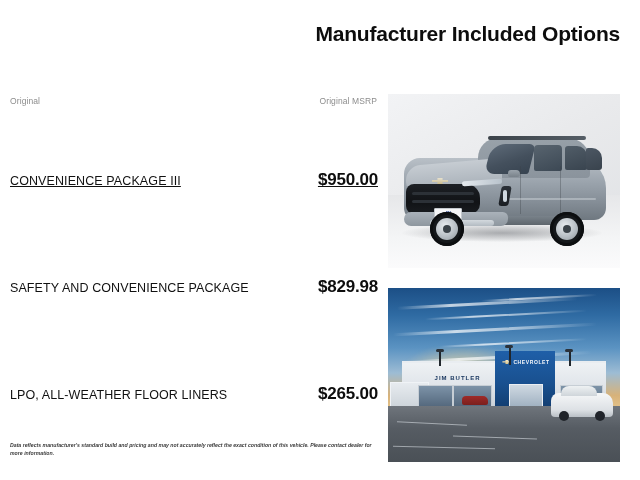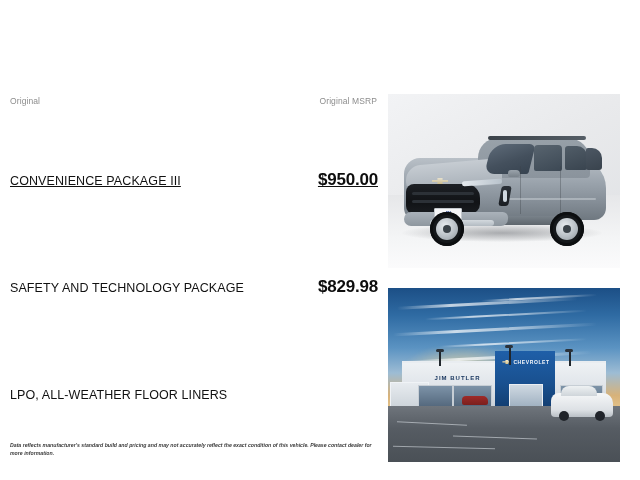--- a/index.html
+++ b/index.html
@@ -523,42 +523,46 @@
   }
   .lh1 { left: 20.5%; top: 35%; }
   .lh2 { left: 50.5%; top: 33%; }
   .lh3 { left: 76.5%; top: 35%; }
 </style>
 </head>
 <body>
 
 <div class="page">
 
+  <div class="title-bar">
+    <h1 class="page-title">Manufacturer Included Options</h1>
+  </div>
 
   <div class="options-table">
 
     <div class="table-head">
       <span class="th th-upgrade">Original</span>
       <span class="th th-msrp">Original MSRP</span>
     </div>
 
     <div class="rows">
 
       <div class="opt-row">
         <span class="opt-name">CONVENIENCE PACKAGE III</span>
         <span class="opt-price">$950.00</span>
       </div>
 
       <div class="opt-row">
-        <span class="opt-name">SAFETY AND TECHNOLOGY PACKAGE</span>
+        <span class="opt-name">SAFETY AND CONVENIENCE PACKAGE</span>
         <span class="opt-price">$829.98</span>
       </div>
 
       <div class="opt-row">
         <span class="opt-name">LPO, ALL-WEATHER FLOOR LINERS</span>
+        <span class="opt-price">$265.00</span>
       </div>
 
     </div>
   </div>
 
   <div class="disclaimer">Data reflects manufacturer's standard build and pricing and may not accurately reflect the exact condition of this vehicle. Please contact dealer for more information.</div>
 
   <div class="media-col">
 
     <div class="media-frame frame-vehicle">

